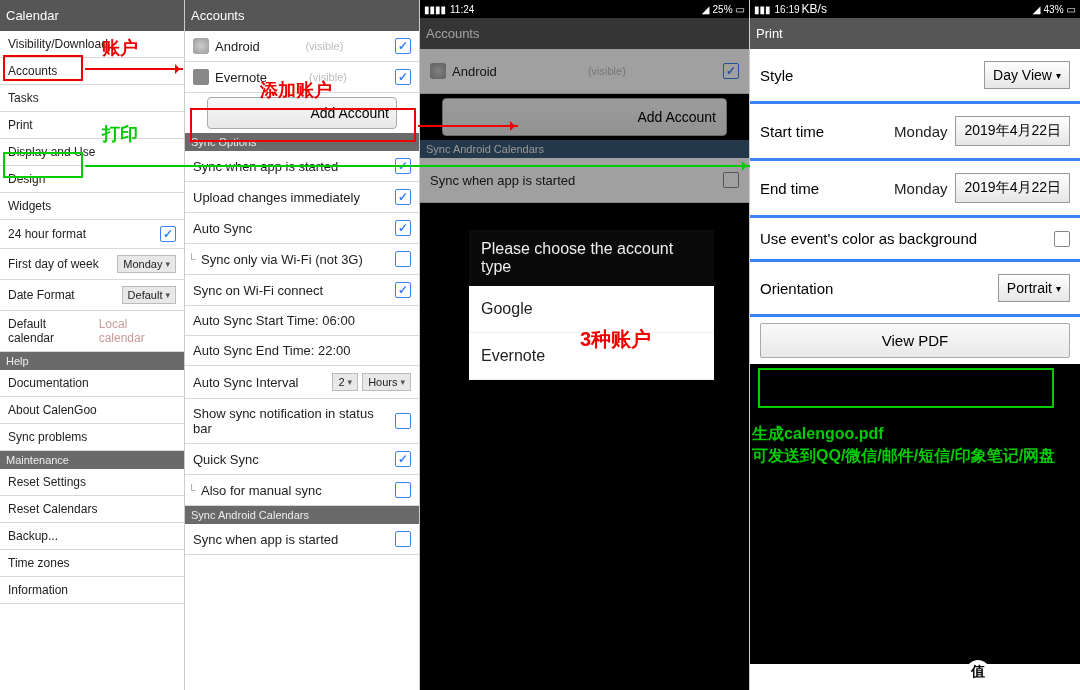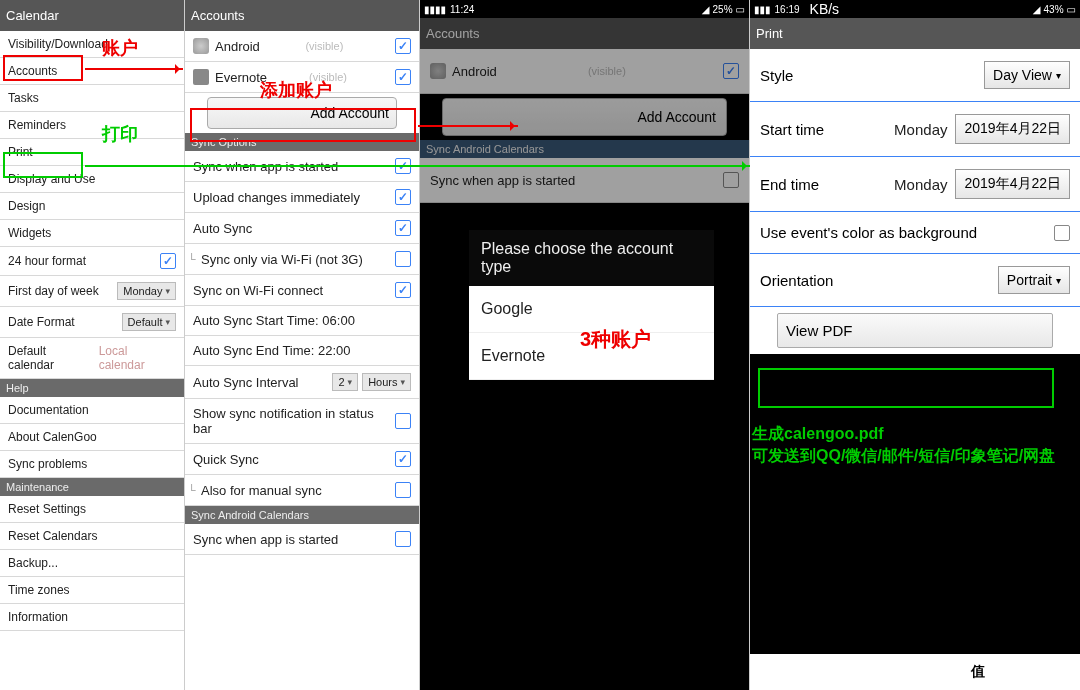--- a/index.html
+++ b/index.html
@@ -25,26 +25,26 @@
 .vis{color:#bbb;font-size:11px;margin-left:auto;margin-right:6px}
 .ic{width:16px;height:16px;margin-right:6px;display:inline-block}
 .android{background:radial-gradient(#ccc,#999);border-radius:3px}
 .ever{background:#888;border-radius:2px}
 .sbar{background:#000;height:18px;display:flex;align-items:center;padding:0 4px;color:#fff;font-size:10px}
 .sbar .r{margin-left:auto;display:flex;gap:3px;align-items:center}
 .dim{position:absolute;inset:0;background:rgba(0,0,0,0.3)}
 .dlg{position:absolute;left:49px;right:35px;top:230px;background:#fff;box-shadow:0 4px 20px rgba(0,0,0,0.5)}
 .dlgh{background:#0a0a0a;color:#eee;padding:10px 12px;font-size:16px}
 .dlgi{padding:14px 12px;font-size:16px;border-bottom:1px solid #eee;color:#222}
-.pr{display:flex;align-items:center;padding:12px 10px;border-bottom:1px solid #3b82f6;font-size:15px}
+.pr{display:flex;align-items:center;padding:12px 10px;border-bottom:3px solid #3b82f6;font-size:15px}
 .pr .lab{flex:0 0 auto}
 .pr .mid{margin-left:auto;margin-right:8px;color:#222}
 .pbtn{background:linear-gradient(#fefefe,#e6e6e6);border:1px solid #999;padding:5px 8px;font-size:14px;display:inline-flex;align-items:center;gap:4px}
 .pbtn.dd::after{content:"▾";font-size:10px}
-.wbtn{margin:6px 27px;padding:8px;text-align:left;background:linear-gradient(#fafafa,#e8e8e8);border:1px solid #aaa;border-radius:2px;font-size:15px}
+.wbtn{margin:6px 10px;padding:8px;text-align:center;background:linear-gradient(#fafafa,#e8e8e8);border:1px solid #aaa;border-radius:2px;font-size:15px}
 .blk{background:#000;height:300px}
 .ann{position:absolute;pointer-events:none;font-size:18px;font-weight:bold}
 .red{color:#e00}
 .grn{color:#0c0}
 .box{position:absolute;border:2px solid;pointer-events:none}
 .arr{position:absolute;height:2px;pointer-events:none}
 .arr::after{content:"";position:absolute;right:-2px;top:-4px;border:5px solid transparent}
 .arrR.red{background:#e00}.arrR.red::after{border-left-color:#e00}
 .arrR.grn{background:#0c0}.arrR.grn::after{border-left-color:#0c0}
 .wm{position:absolute;right:6px;bottom:6px;display:flex;align-items:center;gap:4px;color:#fff;font-size:16px}
@@ -53,21 +53,20 @@
 </head>
 <body>
 
 <div class="wrap">
 
 <div class="col c1">
  <div class="hdr">Calendar</div>
  <div class="row small">Visibility/Download</div>
  <div class="row small">Accounts</div>
  <div class="row small">Tasks</div>
- <div class="row small">Reminders</div>
  <div class="row small">Print</div>
  <div class="row small">Display and Use</div>
  <div class="row small">Design</div>
  <div class="row small">Widgets</div>
  <div class="row small">
         <span>24 hour format</span>
         <span class="chk"></span>
       </div>
  <div class="row small">
         <span>First day of week</span>
@@ -187,21 +186,21 @@
   <div class="dlgh">Please choose the account type</div>
   <div class="dlgi">Google</div>
   <div class="dlgi">Evernote</div>
  </div>
 </div>
 
 <div class="col c4" style="border-right:none">
  <div class="sbar">
         <span>▮▮▮</span>
         <span style="margin-left:4px">16:19</span>
-        <span style="margin-left:10px;font-size:14px">KB/s</span>
+        <span style="margin-left:2px;font-size:12px">KB/s</span>
         <span class="r">
           <span>◢</span>
           <span>43%</span>
           <span>▭</span>
         </span>
       </div>
  <div class="hdr">Print</div>
  <div class="pr">
         <span class="lab">Style</span>
         <span class="pbtn dd" style="margin-left:auto">Day View</span>

